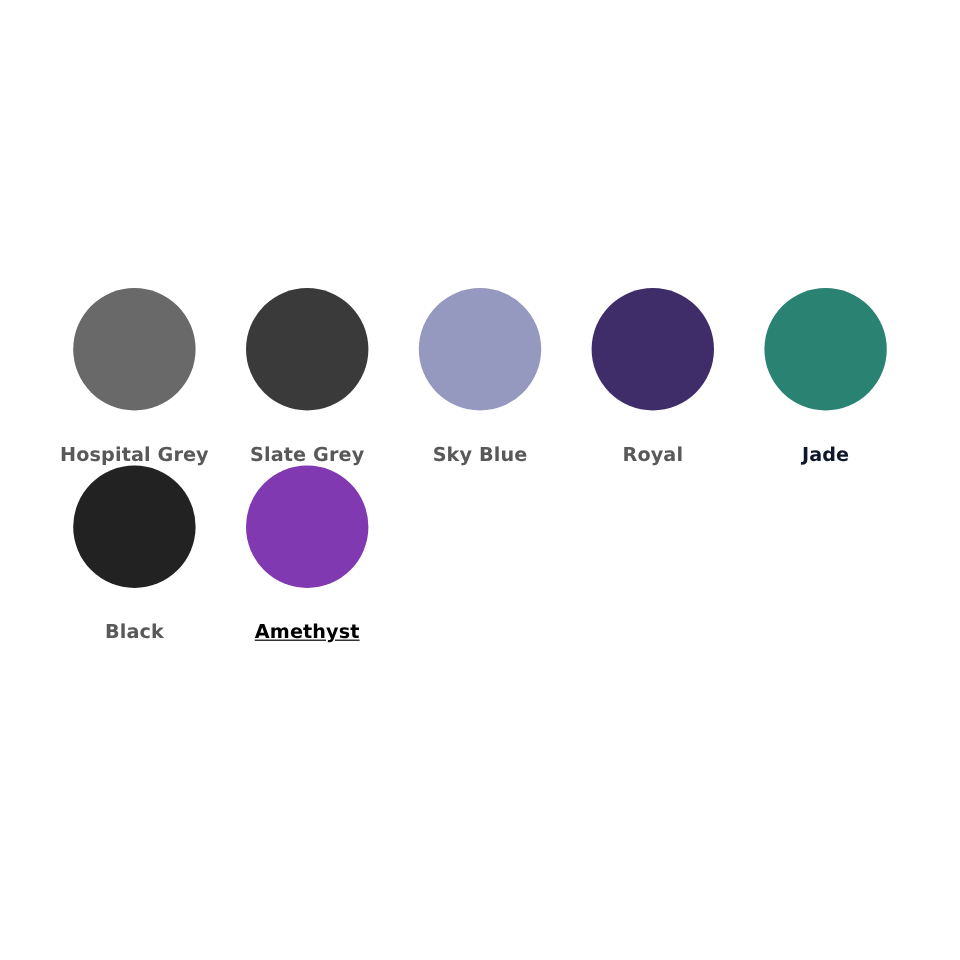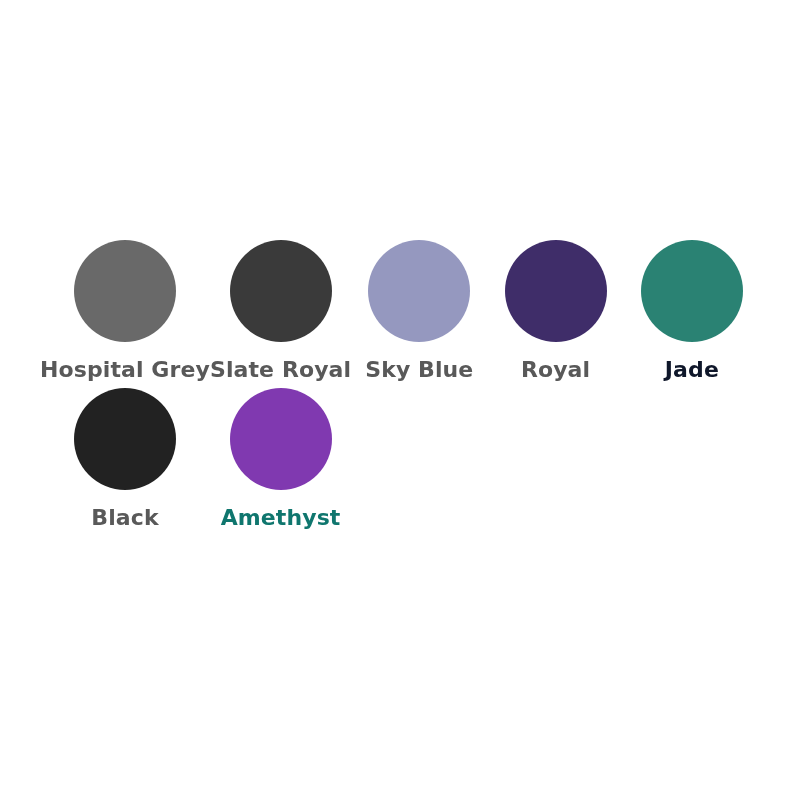--- a/index.html
+++ b/index.html
@@ -49,58 +49,58 @@
   .swatch-circle {
     width: 102px;
     height: 102px;
     border-radius: 50%;
     background: #cccccc;
     flex: 0 0 auto;
     display: block;
   }
 
   .swatch-label {
-    margin-top: 16px;
+    margin-top: 28px;
     font-family: "DejaVu Sans", sans-serif;
-    font-size: 22px;
+    font-size: 16px;
     font-weight: 700;
     color: #595959;
     text-align: center;
     line-height: 1.1;
     letter-spacing: 0.1px;
     white-space: nowrap;
   }
 </style>
 </head>
 <body style="background: rgb(255, 255, 255);">
 
 <div id="palette-canvas" style="background: rgb(255, 255, 255);">
   <div id="swatch-grid">
       <div class="swatch-cell">
         <div class="swatch-circle" style="background: rgb(105, 105, 105);"></div>
         <div class="swatch-label" style="color: rgb(89, 89, 89);">Hospital Grey</div>
       </div>
       <div class="swatch-cell">
         <div class="swatch-circle" style="background: rgb(58, 58, 58);"></div>
-        <div class="swatch-label" style="color: rgb(89, 89, 89);">Slate Royal</div>
+        <div class="swatch-label" style="color: rgb(89, 89, 89);">Slate Grey</div>
       </div>
       <div class="swatch-cell">
         <div class="swatch-circle" style="background: rgb(149, 152, 191);"></div>
         <div class="swatch-label" style="color: rgb(89, 89, 89); text-align: right;">Sky Blue</div>
       </div>
       <div class="swatch-cell">
         <div class="swatch-circle" style="background: rgb(63, 45, 105);"></div>
         <div class="swatch-label" style="color: rgb(89, 89, 89);">Royal</div>
       </div>
       <div class="swatch-cell">
         <div class="swatch-circle" style="background: rgb(42, 130, 115);"></div>
         <div class="swatch-label" style="color: #0f172a;">Jade</div>
       </div>
       <div class="swatch-cell">
         <div class="swatch-circle" style="background: rgb(34, 34, 34);"></div>
         <div class="swatch-label" style="color: rgb(89, 89, 89);">Black</div>
       </div>
       <div class="swatch-cell">
         <div class="swatch-circle" style="background: rgb(128, 57, 176);"></div>
-        <div class="swatch-label" style="color: #0f766e;">Amethyst</div>
+        <div class="swatch-label" style="color: #000000; text-decoration: underline;">Amethyst</div>
       </div>
     </div>
 </div>
 
 </body></html>

